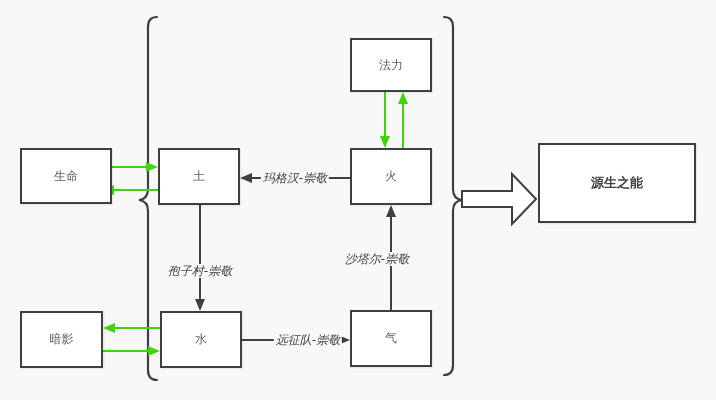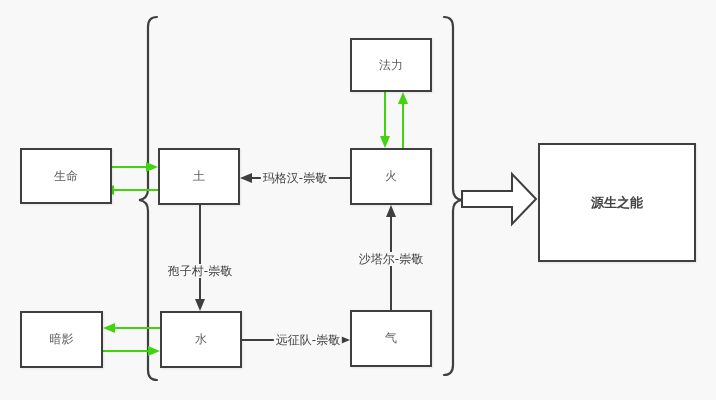--- a/index.html
+++ b/index.html
@@ -31,20 +31,21 @@
   }
   .edge-label{
     position:absolute;
     transform:translate(-50%,-50%);
     background:#f8f8f8;
     color:#424242;
     font-size:12px;
     line-height:14px;
     padding:0 2px;
     white-space:nowrap;
+    font-style:italic;
   }
 </style>
 </head>
 <body>
 
 <div class="canvas">
 
   <svg width="716" height="400" viewBox="0 0 716 400">
 
     <path d="M157,17 Q148,17 148,27 L148,189 Q148,199 139,200 Q148,201 148,211 L148,370 Q148,380 157,380" fill="none" stroke="#3f3f3f" stroke-width="2.2" stroke-linecap="round"></path>
@@ -95,20 +96,20 @@
     <path d="M462,191 L512,191 L512,174 L536,199 L512,224 L512,207 L462,207 Z" fill="#ffffff" stroke="#3f3f3f" stroke-width="2"></path>
   </svg>
 
   <div class="node" style="left:20px;top:148px;width:92px;height:56px">生命</div>
   <div class="node" style="left:158px;top:148px;width:82px;height:57px">土</div>
   <div class="node" style="left:350px;top:148px;width:82px;height:57px">火</div>
   <div class="node" style="left:350px;top:38px;width:82px;height:54px">法力</div>
   <div class="node" style="left:20px;top:311px;width:83px;height:57px">暗影</div>
   <div class="node" style="left:160px;top:311px;width:82px;height:57px">水</div>
   <div class="node" style="left:350px;top:310px;width:82px;height:57px">气</div>
-  <div class="node primal" style="left:538px;top:143px;width:158px;height:119px">源生之能</div>
+  <div class="node primal" style="left:538px;top:143px;width:158px;height:80px">源生之能</div>
 
   <div class="edge-label" style="left:295px;top:178px">玛格汉-崇敬</div>
   <div class="edge-label" style="left:200px;top:271px">孢子村-崇敬</div>
   <div class="edge-label" style="left:308px;top:340px">远征队-崇敬</div>
-  <div class="edge-label" style="left:391px;top:259px">沙塔尔-崇敬</div>
+  <div class="edge-label" style="left:377px;top:259px">沙塔尔-崇敬</div>
 
 </div>
 
 </body></html>

